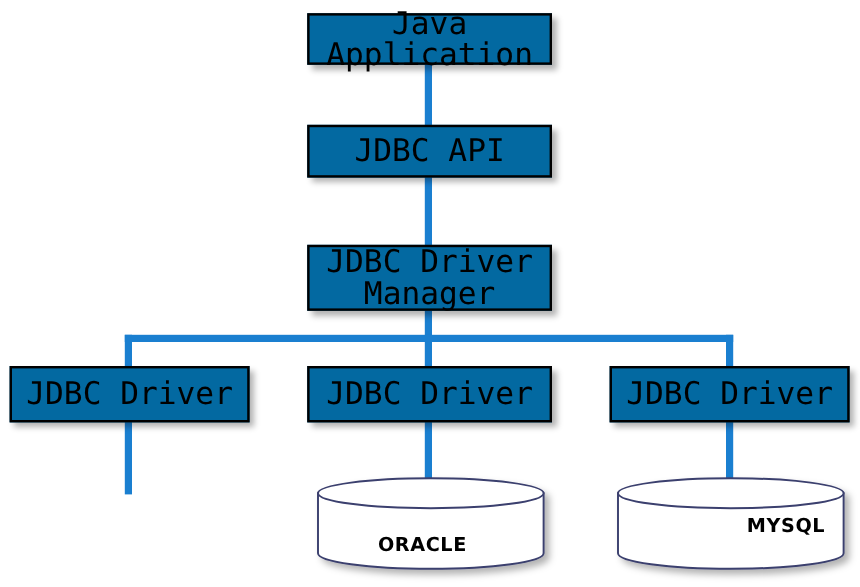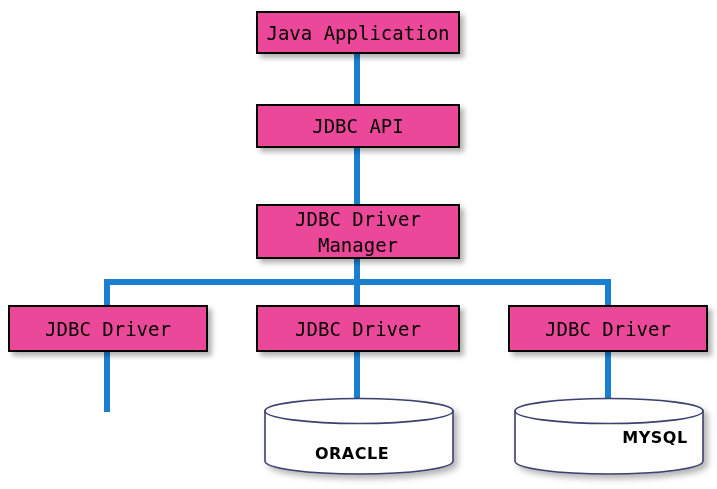--- a/index.html
+++ b/index.html
@@ -14,29 +14,29 @@
   #diagram {
     position: relative;
     width: 717px;
     height: 489px;
     background: #ffffff;
     overflow: hidden;
   }
   .node-box {
     position: absolute;
     box-sizing: border-box;
-    background: #ec4899;
+    background: #0369a1;
     border: 2px solid #000000;
     box-shadow: 4px 4px 5px rgba(0,0,0,0.30);
     display: flex;
     align-items: center;
     justify-content: center;
     text-align: center;
     font-family: "DejaVu Sans Mono", monospace;
-    font-size: 19px;
+    font-size: 26px;
     line-height: 26px;
     color: #000000;
     letter-spacing: 0px;
     z-index: 3;
   }
   .node-box .label {
     white-space: pre-line;
     display: block;
     width: 100%;
   }

